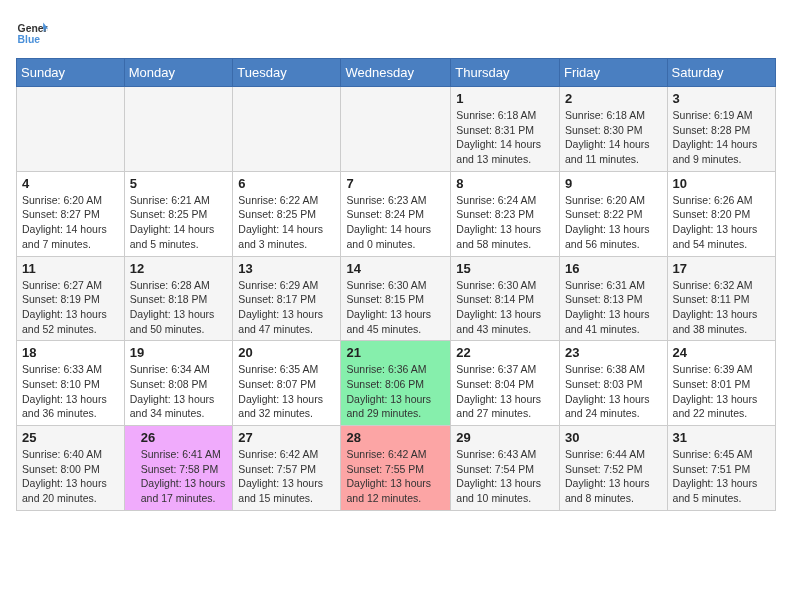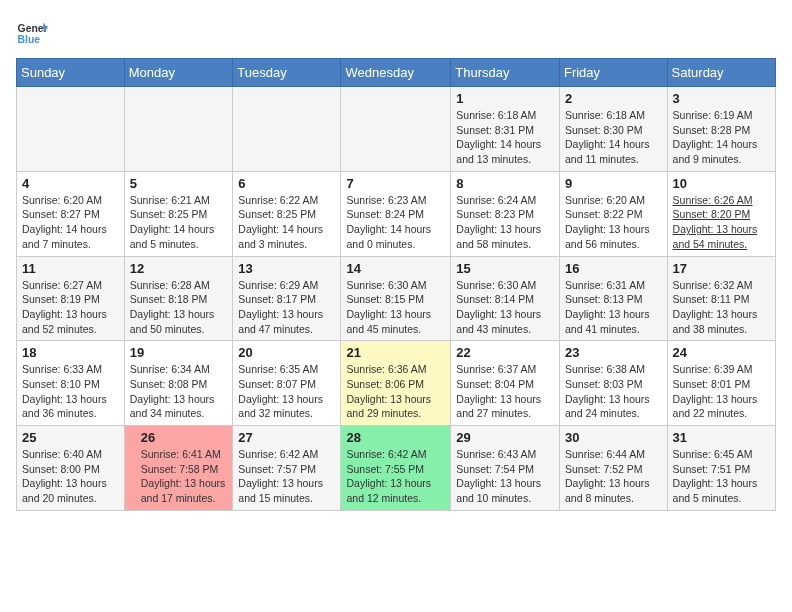--- a/index.html
+++ b/index.html
@@ -176,21 +176,21 @@
         </td>
         <td style="background: rgb(255, 255, 255);">
           <div class="day-number">9</div>
           <div class="day-info" style="white-space: pre-line;">Sunrise: 6:20 AM
 Sunset: 8:22 PM
 Daylight: 13 hours
 and 56 minutes.</div>
         </td>
         <td style="background: rgb(255, 255, 255);">
           <div class="day-number">10</div>
-          <div class="day-info" style="white-space: pre-line; text-decoration: underline;">Sunrise: 6:26 AM
+          <div class="day-info" style="white-space: pre-line;">Sunrise: 6:26 AM
 Sunset: 8:20 PM
 Daylight: 13 hours
 and 54 minutes.</div>
         </td>
       </tr>
       <tr>
         <td style="background: rgb(245, 245, 245);">
           <div class="day-number">11</div>
           <div class="day-info" style="white-space: pre-line;">Sunrise: 6:27 AM
 Sunset: 8:19 PM
@@ -255,21 +255,21 @@
 Daylight: 13 hours
 and 34 minutes.</div>
         </td>
         <td style="background: rgb(255, 255, 255);">
           <div class="day-number">20</div>
           <div class="day-info" style="white-space: pre-line;">Sunrise: 6:35 AM
 Sunset: 8:07 PM
 Daylight: 13 hours
 and 32 minutes.</div>
         </td>
-        <td style="background: #fef9c3; margin-top: 14px;">
+        <td style="background: #86efac; margin-top: 14px;">
           <div class="day-number">21</div>
           <div class="day-info" style="white-space: pre-line;">Sunrise: 6:36 AM
 Sunset: 8:06 PM
 Daylight: 13 hours
 and 29 minutes.</div>
         </td>
         <td style="background: rgb(255, 255, 255);">
           <div class="day-number">22</div>
           <div class="day-info" style="white-space: pre-line;">Sunrise: 6:37 AM
 Sunset: 8:04 PM
@@ -292,35 +292,35 @@
         </td>
       </tr>
       <tr>
         <td style="background: rgb(245, 245, 245);">
           <div class="day-number">25</div>
           <div class="day-info" style="white-space: pre-line;">Sunrise: 6:40 AM
 Sunset: 8:00 PM
 Daylight: 13 hours
 and 20 minutes.</div>
         </td>
-        <td style="background: #fca5a5; padding-left: 16px;">
+        <td style="background: #f0abfc; padding-left: 16px;">
           <div class="day-number">26</div>
           <div class="day-info" style="white-space: pre-line;">Sunrise: 6:41 AM
 Sunset: 7:58 PM
 Daylight: 13 hours
 and 17 minutes.</div>
         </td>
         <td style="background: rgb(245, 245, 245);">
           <div class="day-number">27</div>
           <div class="day-info" style="white-space: pre-line;">Sunrise: 6:42 AM
 Sunset: 7:57 PM
 Daylight: 13 hours
 and 15 minutes.</div>
         </td>
-        <td style="background: #86efac;">
+        <td style="background: #fca5a5;">
           <div class="day-number">28</div>
           <div class="day-info" style="white-space: pre-line;">Sunrise: 6:42 AM
 Sunset: 7:55 PM
 Daylight: 13 hours
 and 12 minutes.</div>
         </td>
         <td style="background: rgb(245, 245, 245);">
           <div class="day-number">29</div>
           <div class="day-info" style="white-space: pre-line;">Sunrise: 6:43 AM
 Sunset: 7:54 PM

